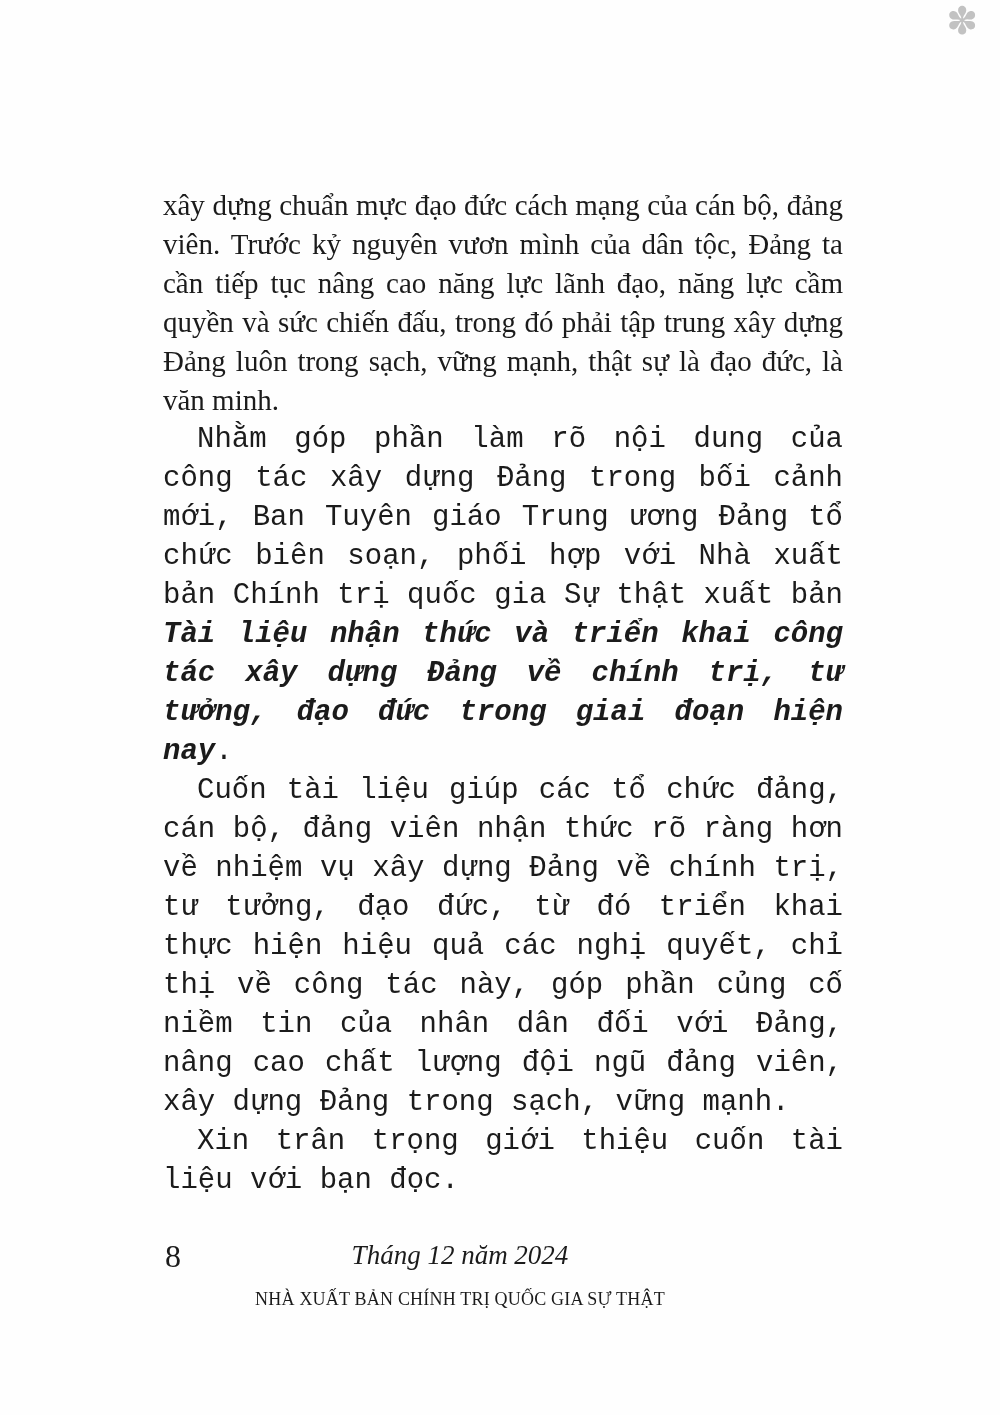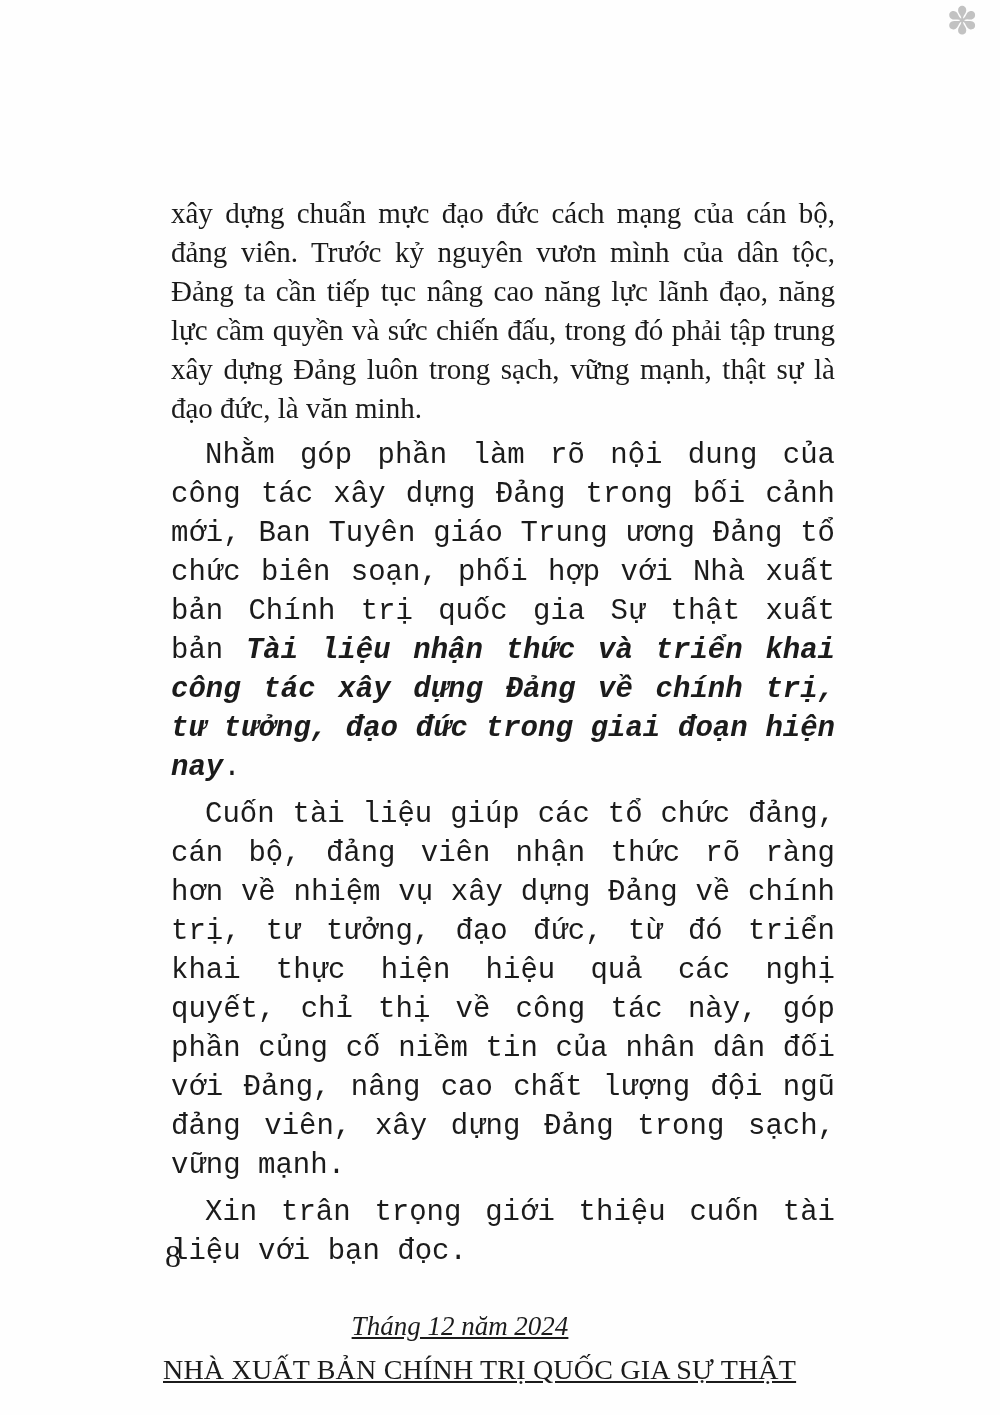--- a/index.html
+++ b/index.html
@@ -30,44 +30,43 @@
   .body-text {
     position: absolute;
     left: 163px;
     top: 186px;
     width: 680px;
     font-size: 29px;
     line-height: 39px;
     text-align: justify;
   }
   .body-text p {
-    margin: 8px;
+    margin: 0;
     padding: 0;
   }
   .body-text p.indent {
     text-indent: 34px;
     font-family: Liberation Mono, monospace;
   }
   .seg-bold-italic {
     font-weight: bold;
     font-style: italic;
   }
   .signature {
     margin-top: 33px;
     padding-right: 86px; 
     text-align: center;
     line-height: 44px;
-    text-decoration: underline;
   }
   .signature .date-line {
     font-style: italic;
     font-size: 27px;
   }
   .signature .publisher-line {
-    font-size: 28px;
+    font-size: 18px;
     letter-spacing: 0.2px;
     white-space: nowrap;
   }
   .page-number {
     position: absolute;
     left: 165px;
     top: 1240px;
     font-size: 32px;
     line-height: 1;
   }

